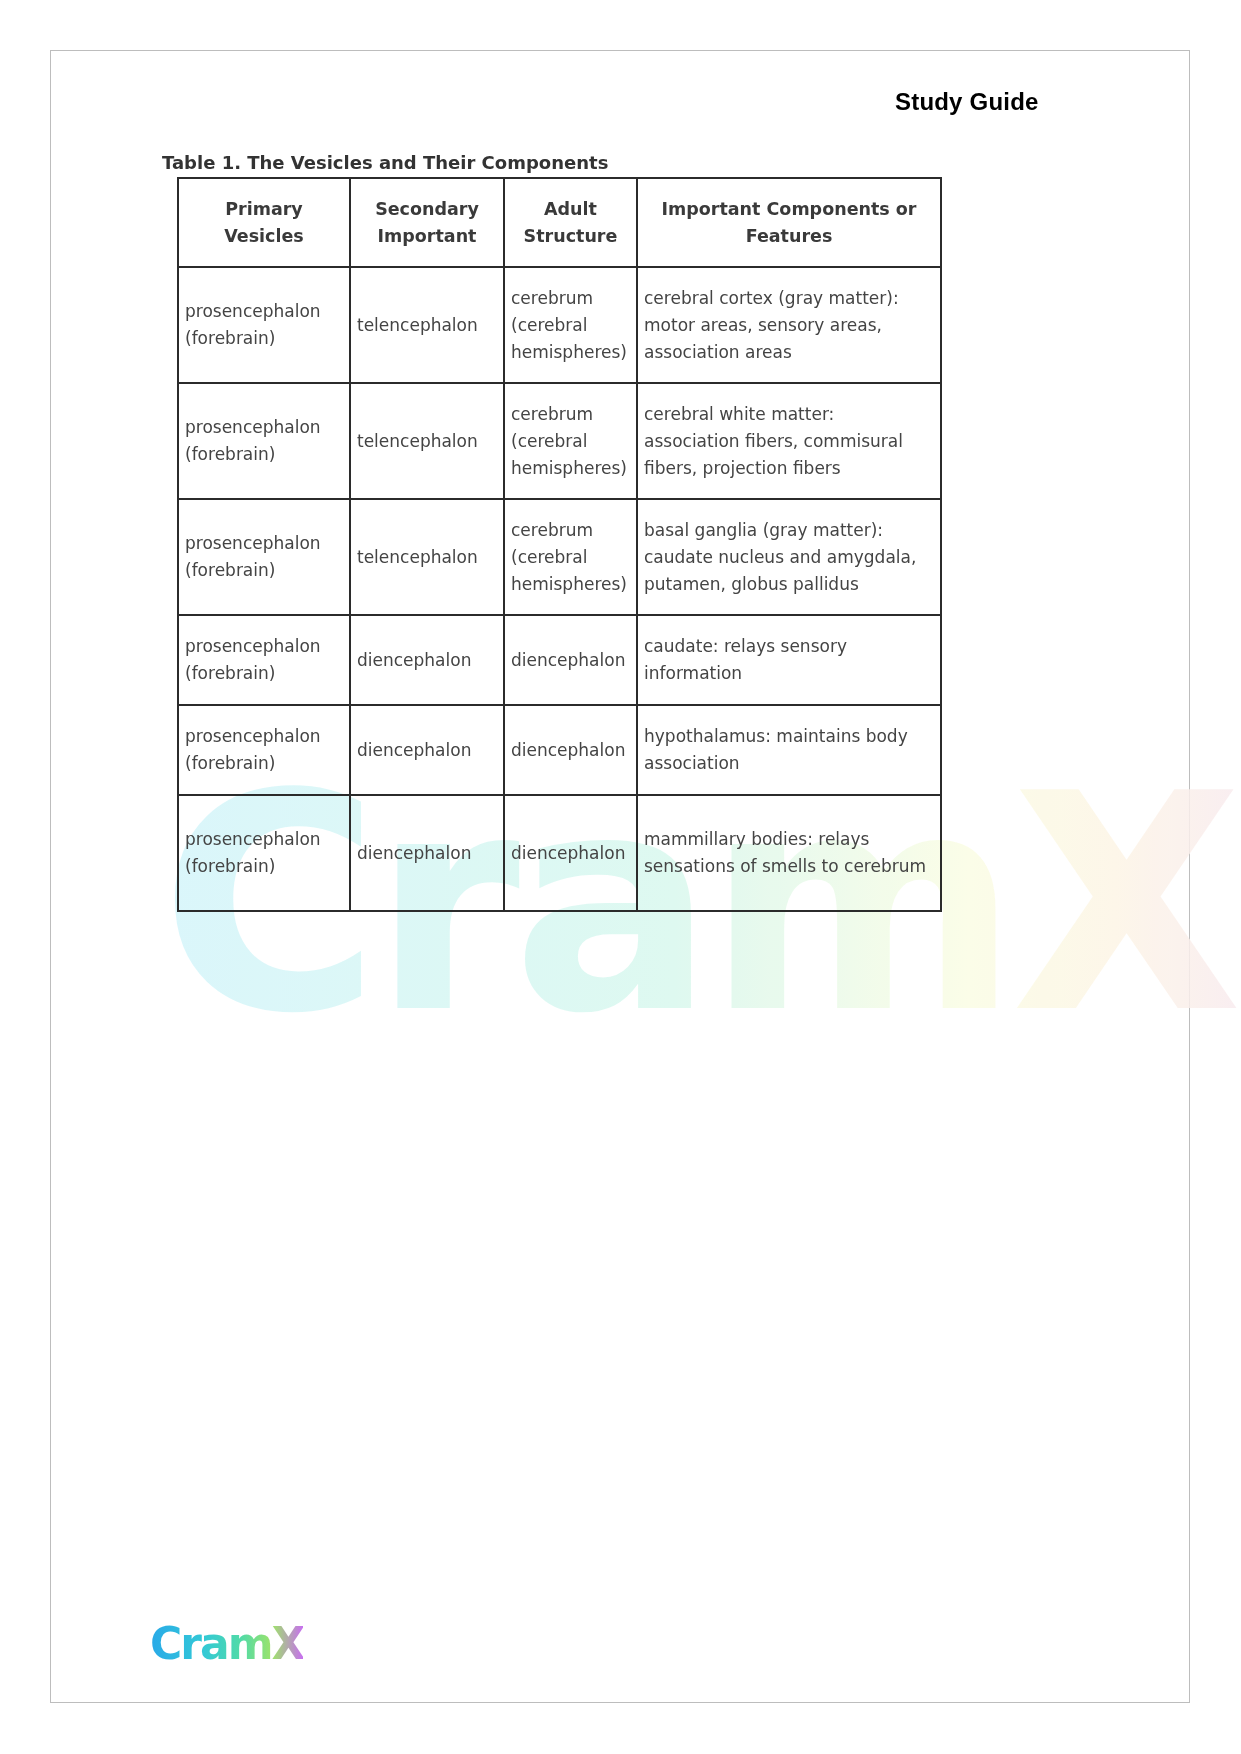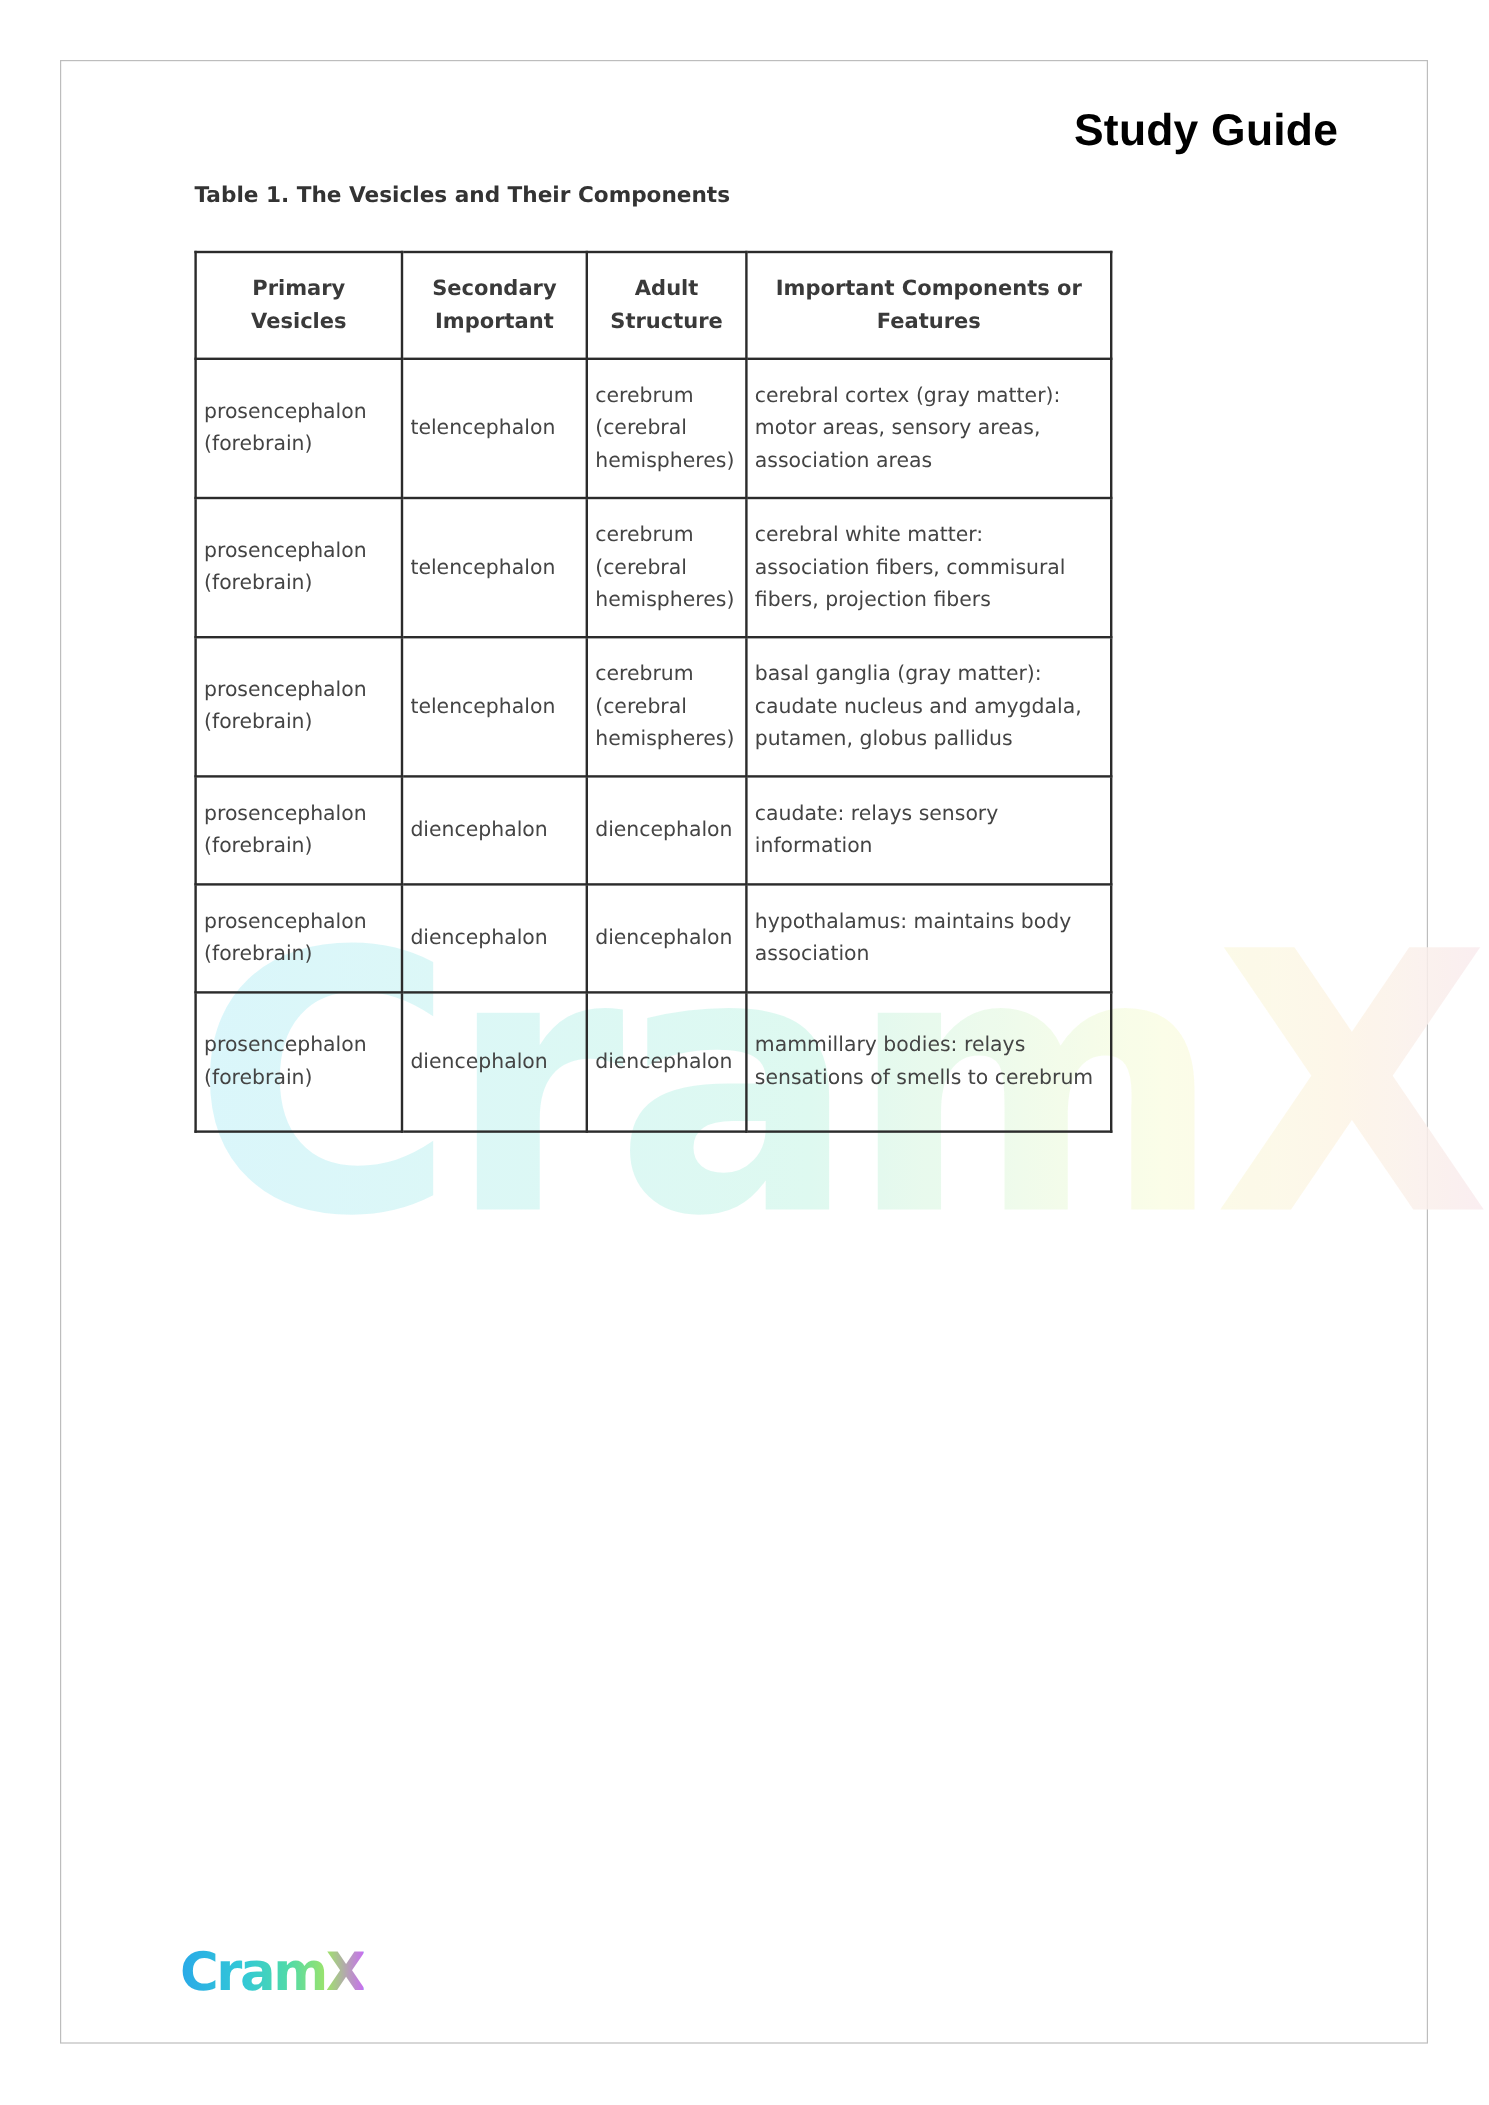--- a/index.html
+++ b/index.html
@@ -22,21 +22,21 @@
       height: 1653px;
       border: 1.5px solid #bdbdbd;
       box-sizing: border-box;
     }
     .doc-title {
       position: absolute;
       left: 895px;
       top: 88px;
       font-family: "Liberation Sans", sans-serif;
       font-weight: bold;
-      font-size: 37px;
+      font-size: 24px;
       color: #000000;
       letter-spacing: 0.2px;
     }
     .watermark {
       position: absolute;
       left: 160px;
       top: 755px;
       font-family: "DejaVu Sans", sans-serif;
       font-weight: bold;
       font-size: 300px;
@@ -57,28 +57,27 @@
       width: 763px;
       top: 152px;
       font-family: "DejaVu Sans", sans-serif;
       font-weight: bold;
       font-size: 18px;
       color: #333333;
       z-index: 2;
     }
     table.vesicles {
       position: absolute;
-      left: 162px;
+      left: 177px;
       top: 177px;
       width: 763px;
       border-collapse: collapse;
       z-index: 2;
       background: transparent;
       table-layout: fixed;
-      margin-top: 32px;
     }
     table.vesicles th,
     table.vesicles td {
       border: 2px solid #2b2b2b;
       padding: 0 6px;
       color: #444444;
       font-family: "DejaVu Sans", sans-serif;
       font-size: 17px;
       line-height: 27px;
       vertical-align: middle;

